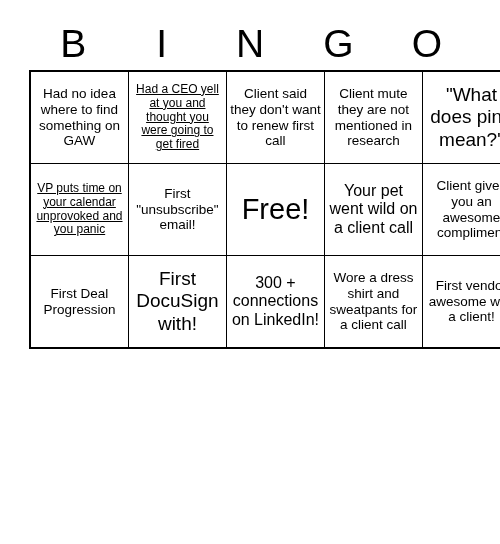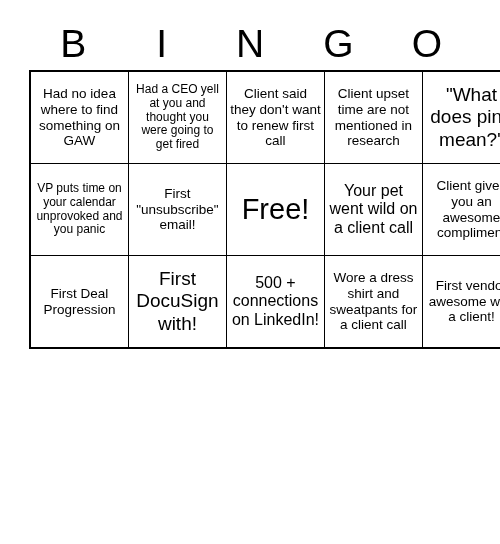--- a/index.html
+++ b/index.html
@@ -47,21 +47,21 @@
     height: 87px;
     text-align: center;
     vertical-align: middle;
     padding: 2px 3px;
     color: #000000;
     line-height: 1.16;
     word-wrap: break-word;
     overflow: hidden;
   }
   .fs-xs { font-size: 10.5px; }
-  .fs-s  { font-size: 12px; }
+  .fs-s  { font-size: 12px; text-decoration: underline; }
   .fs-m  { font-size: 13.5px; }
   .fs-l  { font-size: 16px; }
   .fs-xl { font-size: 19px; }
   .fs-xxl { font-size: 24px; }
   .fs-free { font-size: 29px; }
 </style>
 </head>
 <body>
 
 <div id="card">
@@ -73,33 +73,33 @@
     <div class="header-letter">G</div>
     <div class="header-letter">O</div>
   </div>
 
   <table id="grid">
     <tbody>
       <tr>
         <td class="fs-m">Had no idea where to find something on GAW</td>
         <td class="fs-s">Had a CEO yell at you and thought you were going to get fired</td>
         <td class="fs-m">Client said they don't want to renew first call</td>
-        <td class="fs-m">Client upset time are not mentioned in research</td>
+        <td class="fs-m">Client mute they are not mentioned in research</td>
         <td class="fs-xl">"What does ping mean?"</td>
       </tr>
       <tr>
         <td class="fs-s">VP puts time on your calendar unprovoked and you panic</td>
         <td class="fs-m">First "unsubscribe" email!</td>
         <td class="fs-free">Free!</td>
         <td class="fs-l">Your pet went wild on a client call</td>
         <td class="fs-m">Client gives you an awesome compliment</td>
       </tr>
       <tr>
         <td class="fs-m">First Deal Progression</td>
         <td class="fs-xl">First DocuSign with!</td>
-        <td class="fs-l">500 + connections on LinkedIn!</td>
+        <td class="fs-l">300 + connections on LinkedIn!</td>
         <td class="fs-m">Wore a dress shirt and sweatpants for a client call</td>
         <td class="fs-m">First vendor awesome with a client!</td>
       </tr>
     </tbody>
   </table>
 
 </div>
 
 </body></html>

